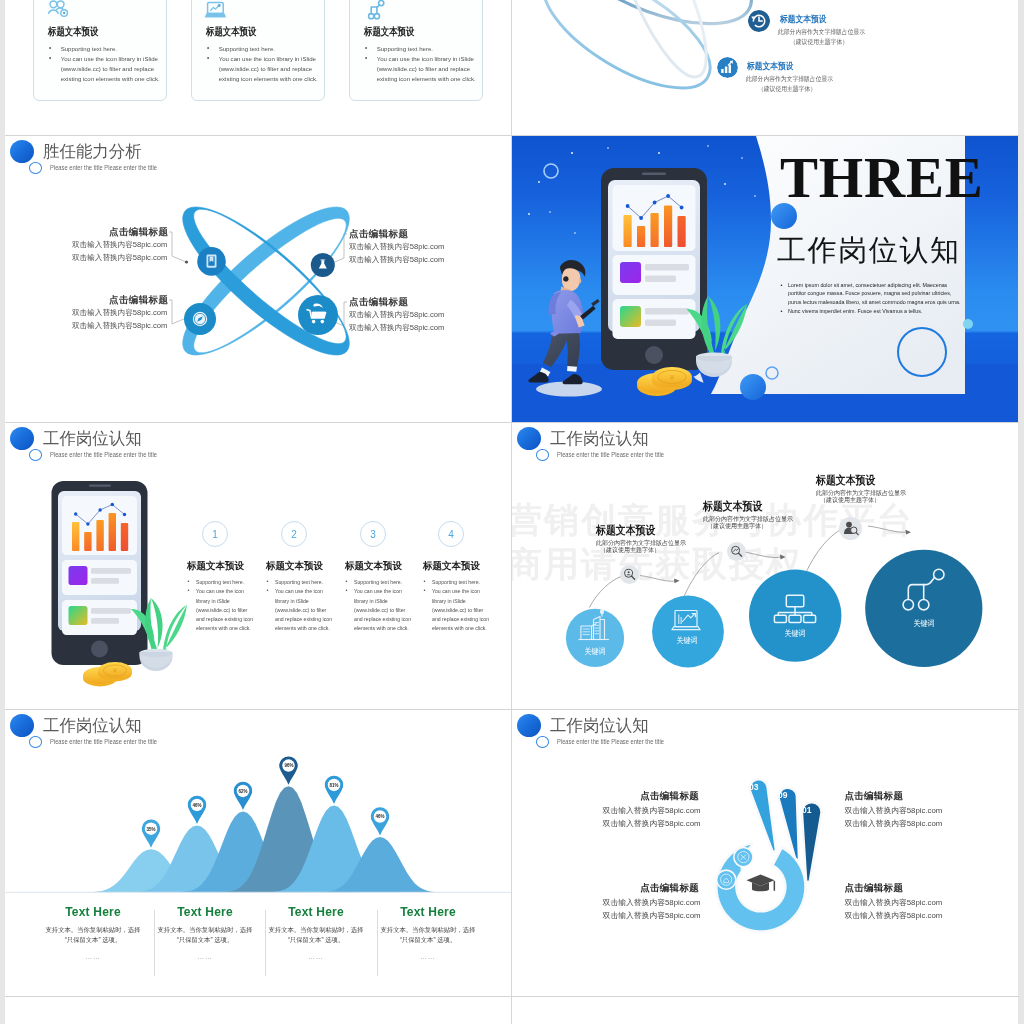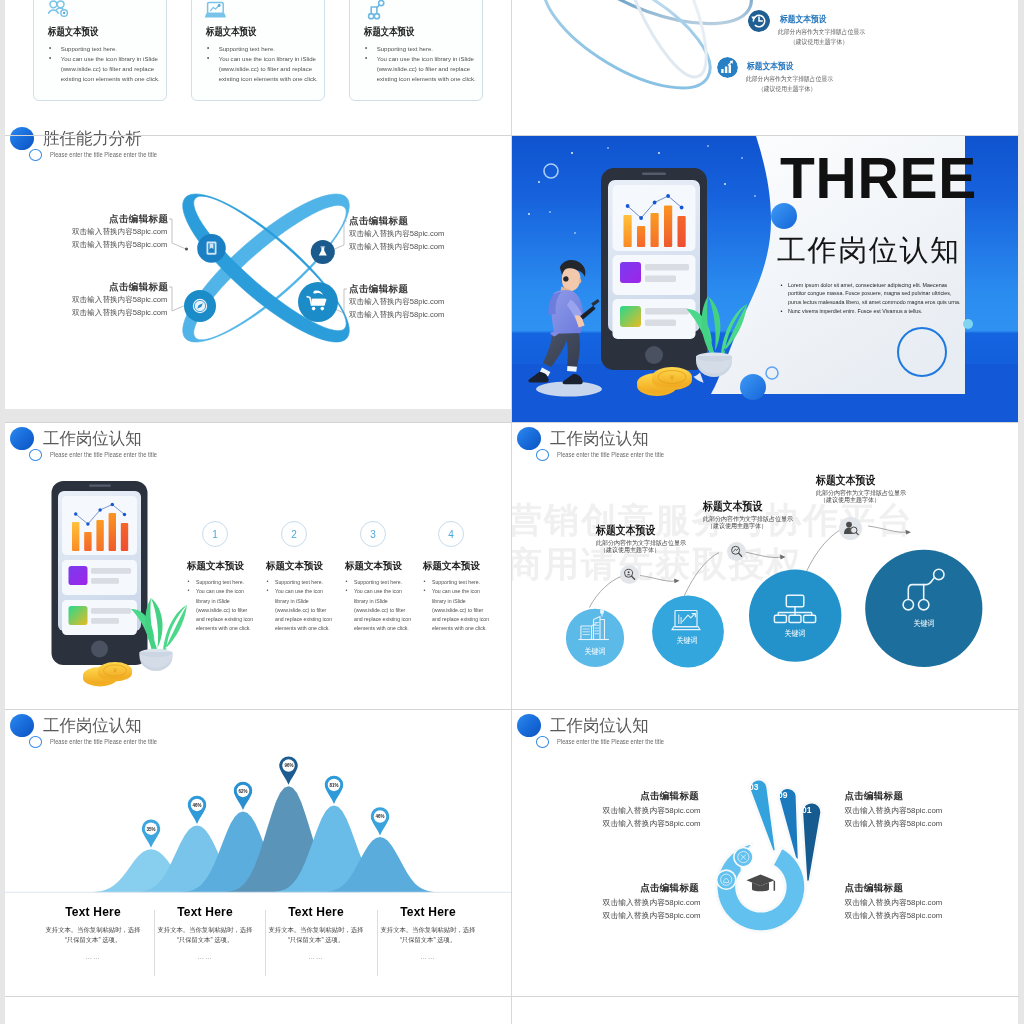--- a/index.html
+++ b/index.html
@@ -42,21 +42,21 @@
   .orb-item .oi-l2{position:absolute;font-size:6.6px;color:#5a5a5a;white-space:nowrap;
     transform:scaleX(0.88);transform-origin:left center;}
 
   
   .cmp-t{position:absolute;font-size:9.5px;color:#3b3b3b;font-weight:bold;white-space:nowrap;letter-spacing:0.4px;}
   .cmp-l{position:absolute;font-size:7.6px;color:#4e4e4e;white-space:nowrap;}
 
   
   .cover{position:absolute;left:0;top:0;width:506px;height:286px;overflow:hidden;
     background:linear-gradient(180deg,#0f53cf 0%,#1763dd 22%,#2b8cf0 55%,#2f92f2 68%,#1564e0 69%,#0f56d6 100%);}
-  .cover .bigword{position:absolute;font-family:Liberation Sans, sans-serif;font-weight:bold;color:#111;
+  .cover .bigword{position:absolute;font-family:Liberation Serif, serif;font-weight:bold;color:#111;
     letter-spacing:-1px;white-space:nowrap;}
   .cover .cn-title{position:absolute;font-size:29px;color:#151515;letter-spacing:1.6px;white-space:nowrap;}
   .cover .cbul{position:absolute;font-size:5.7px;color:#262626;line-height:8.3px;
     transform:scaleX(0.94);transform-origin:left top;}
   .cover .cbul:before{content:"•";position:absolute;left:-8px;top:-0.5px;font-size:6px;}
 
   
   .stepnum{position:absolute;width:26px;height:26px;border-radius:50%;border:1px solid #c6dcee;
     box-sizing:border-box;color:#4aa8e0;font-size:10px;line-height:25px;text-align:center;background:transparent;}
   .steptitle{position:absolute;font-size:9.8px;font-weight:bold;color:#1d1d1d;white-space:nowrap;
@@ -68,21 +68,21 @@
     transform:scaleX(0.88);transform-origin:center top;}
   .actitle{position:absolute;font-size:11.5px;font-weight:bold;color:#1b1b1b;white-space:nowrap;
     transform:scaleX(0.86);transform-origin:left top;}
   .acl{position:absolute;font-size:6.4px;color:#434343;white-space:nowrap;
     transform:scaleX(0.94);transform-origin:left top;}
   .acbadge{position:absolute;width:19px;height:19px;border-radius:50%;background:#e2e5e9;}
   .wmk2{position:absolute;color:#f0f0f0;font-weight:bold;white-space:nowrap;font-size:35px;letter-spacing:2px;}
 
   
   .mt-col{position:absolute;text-align:center;}
-  .mt-col .mt-h{font-size:12px;font-weight:bold;color:#000000;letter-spacing:0.2px;}
+  .mt-col .mt-h{font-size:12px;font-weight:bold;color:#15803d;letter-spacing:0.2px;}
   .mt-col .mt-b{font-size:6.4px;color:#3d3d3d;line-height:9.6px;margin-top:6px;
     transform:scaleX(0.99);transform-origin:center top;}
   .mt-col .mt-m{font-size:6.5px;color:#888;margin-top:9px;letter-spacing:1px;}
   .mt-sep{position:absolute;width:1px;background:#dcdcdc;}
   .pinlbl{position:absolute;font-size:5.1px;font-weight:bold;color:#2a2a2a;text-align:center;width:20px;
     transform:scaleX(0.88);transform-origin:center top;}
 
   
   .sp-t{position:absolute;font-size:9.5px;font-weight:bold;color:#2e2e2e;white-space:nowrap;letter-spacing:0.3px;}
   .sp-l{position:absolute;font-size:7.8px;color:#4a4a4a;white-space:nowrap;}
@@ -189,21 +189,21 @@
           </g>
           <path d="M11.0 8.4 L14.8 4.6" stroke="#fff" stroke-width="1.3" fill="none"></path>
           <path d="M12.6 4.1 L16.0 3.6 L15.5 7.0 Z" fill="#fff"></path>
         </svg>
         <div class="oi-title" style="left:30px;top:3px;">标题文本预设</div>
         <div class="oi-l1" style="left:29px;top:18px;">此部分内容作为文字排版占位显示</div>
         <div class="oi-l2" style="left:41px;top:28px;">（建议使用主题字体）</div>
       </div>
     </div>
 
-    <div class="slide" id="s2" style="left:0;top:274px;">
+    <div class="slide" id="s2" style="left:0;top:287px;">
       <div class="shead">
         <div class="dot-fill"></div>
         <div class="dot-ring"></div>
         <div class="s-title">胜任能力分析</div>
         <div class="s-sub">Please enter the title Please enter the title</div>
       </div>
       <svg style="position:absolute;left:0;top:0;width:506px;height:286px;" viewBox="0 0 506 286">
         <g fill="none" stroke="#9b9b9b" stroke-width="0.6">
           <path d="M 164 96 H 167 V 120 L 181 126"></path>
           <path d="M 342 98 H 339 V 122 L 325 128"></path>

